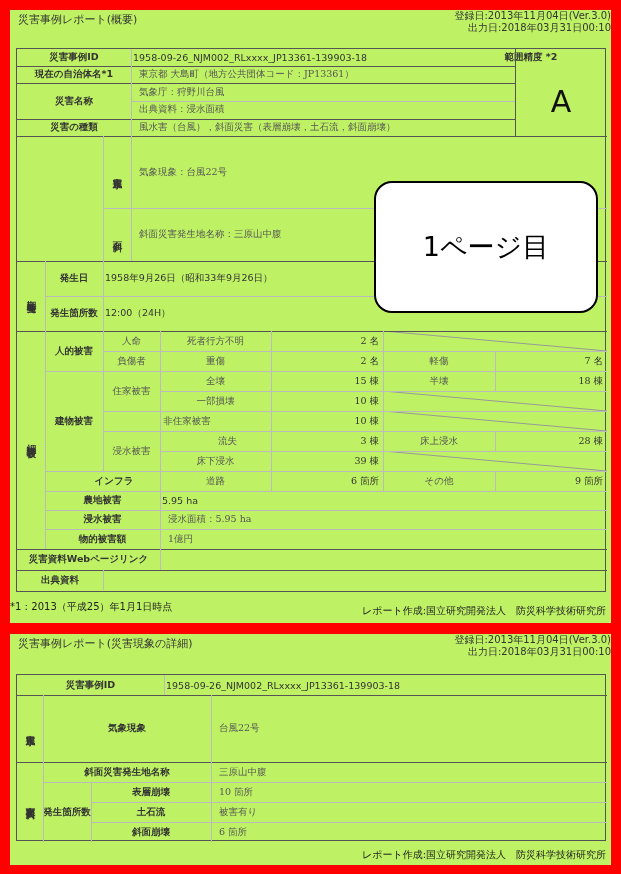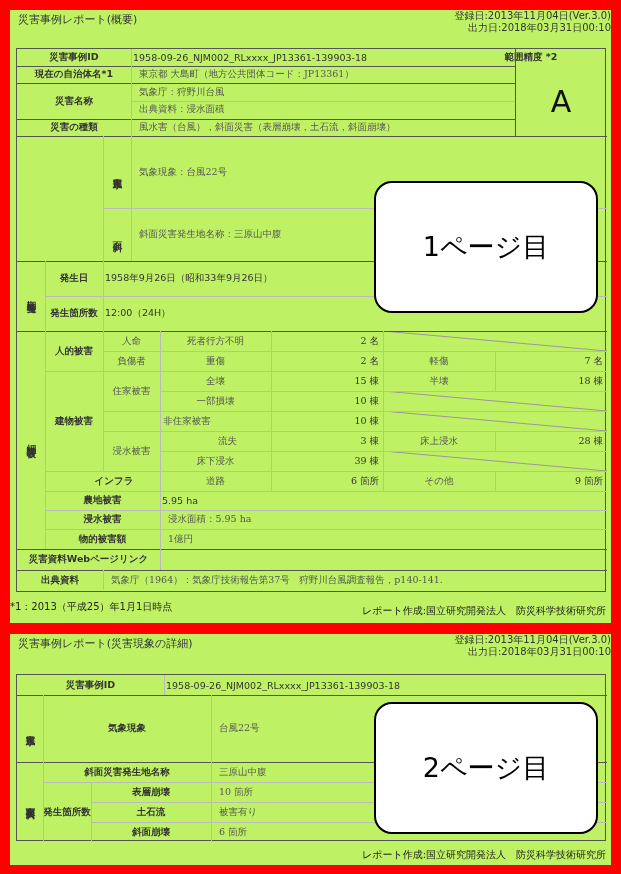--- a/index.html
+++ b/index.html
@@ -134,21 +134,20 @@
     <div class="cell lbl" style="left:28px;top:461px;width:115px;height:19px;">浸水被害</div>
     <div class="cell val" style="left:143px;top:461px;width:447px;height:19px;">浸水面積：5.95 ha</div>
 
     <div class="cell lbl" style="left:28px;top:480px;width:115px;height:20px;">物的被害額</div>
     <div class="cell val" style="left:143px;top:480px;width:447px;height:20px;">1億円</div>
 
     <div class="cell lbl" style="left:0;top:500px;width:143px;height:21px;">災害資料Webページリンク</div>
     <div class="cell val" style="left:143px;top:500px;width:447px;height:21px;"></div>
 
     <div class="cell lbl" style="left:0;top:521px;width:86px;height:20px;">出典資料</div>
-    <div class="cell val" style="left:86px;top:521px;width:504px;height:20px;">気象庁（1964）：気象庁技術報告第37号　狩野川台風調査報告，p140-141.</div>
 
     <div class="hl" style="left:0;top:17px;width:498px;border-color:#555;"></div>
     <div class="hlb" style="left:0;top:34px;width:498px;"></div>
     <div class="hlb" style="left:0;top:70px;width:498px;"></div>
     <div class="hl" style="left:114px;top:52px;width:384px;"></div>
     <div class="hlb" style="left:0;top:87px;width:590px;"></div>
     <div class="hl" style="left:86px;top:159px;width:504px;"></div>
     <div class="hlb" style="left:0;top:212px;width:590px;"></div>
     <div class="hl" style="left:28px;top:247px;width:562px;"></div>
     <div class="hlb" style="left:0;top:282px;width:590px;"></div>
@@ -216,14 +215,13 @@
     <div class="hl" style="left:74px;top:127px;width:516px;"></div>
     <div class="hl" style="left:74px;top:147px;width:516px;"></div>
     <div class="vl" style="left:147px;top:0;height:20px;"></div>
     <div class="vl" style="left:26px;top:20px;height:147px;"></div>
     <div class="vl" style="left:194px;top:20px;height:147px;"></div>
     <div class="vl" style="left:74px;top:107px;height:60px;"></div>
   </div>
 
   <div class="abs footer" style="right:5px;top:214px;">レポート作成:国立研究開発法人　防災科学技術研究所</div>
 
-  <div class="callout" style="left:364px;top:68px;width:220px;height:128px;">2ページ目</div>
 </div>
 
 </body></html>

